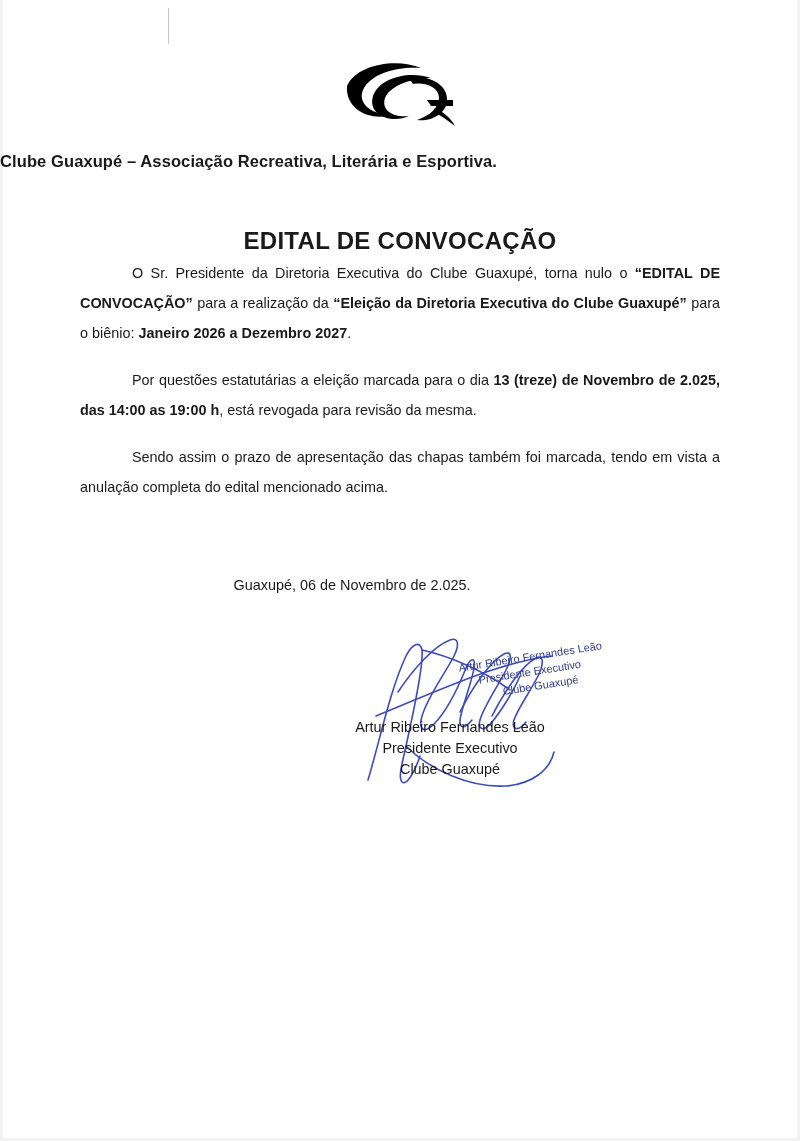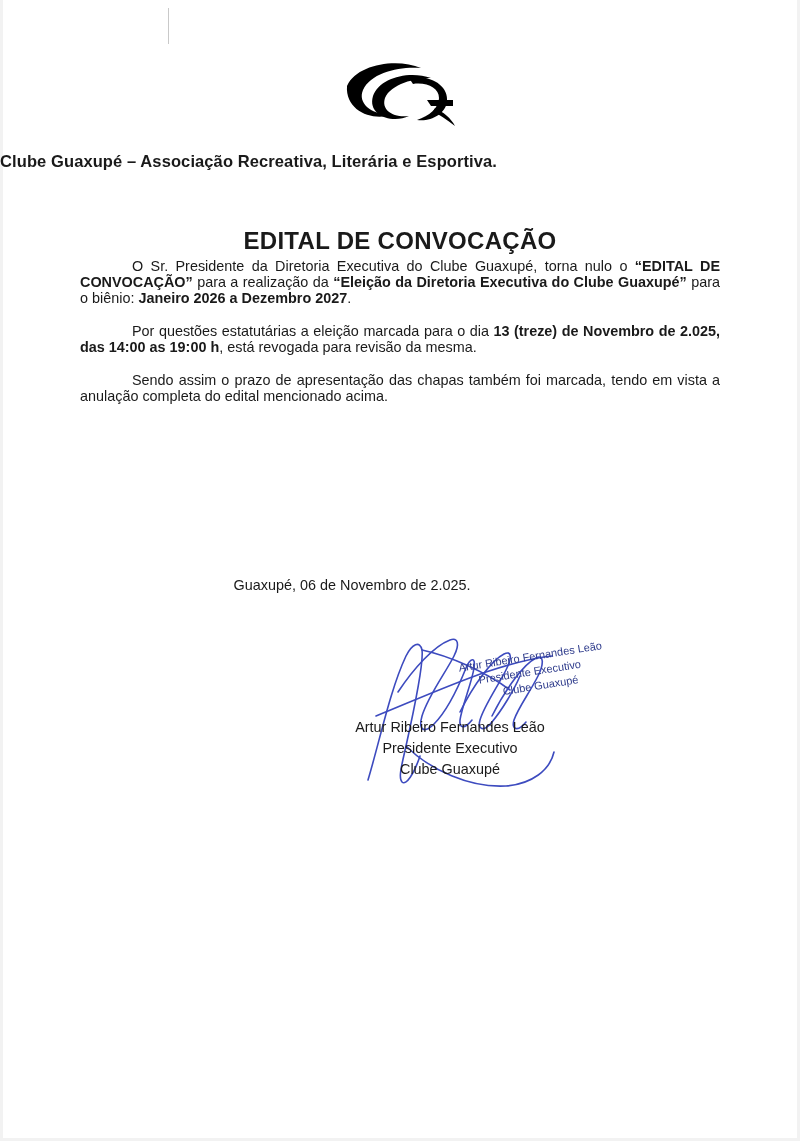--- a/index.html
+++ b/index.html
@@ -72,21 +72,21 @@
 
   
   .body-block {
     position: absolute;
     left: 80px;
     top: 258px;
     width: 640px;
   }
   .para {
     font-size: 14.4px;
-    line-height: 16px;
+    line-height: 30px;
     text-align: justify;
     text-justify: inter-word;
     margin: 0 0 17px 0;
     text-indent: 52px;
   }
   .para b { font-weight: bold; }
 
   
   .place-date {
     position: absolute;

